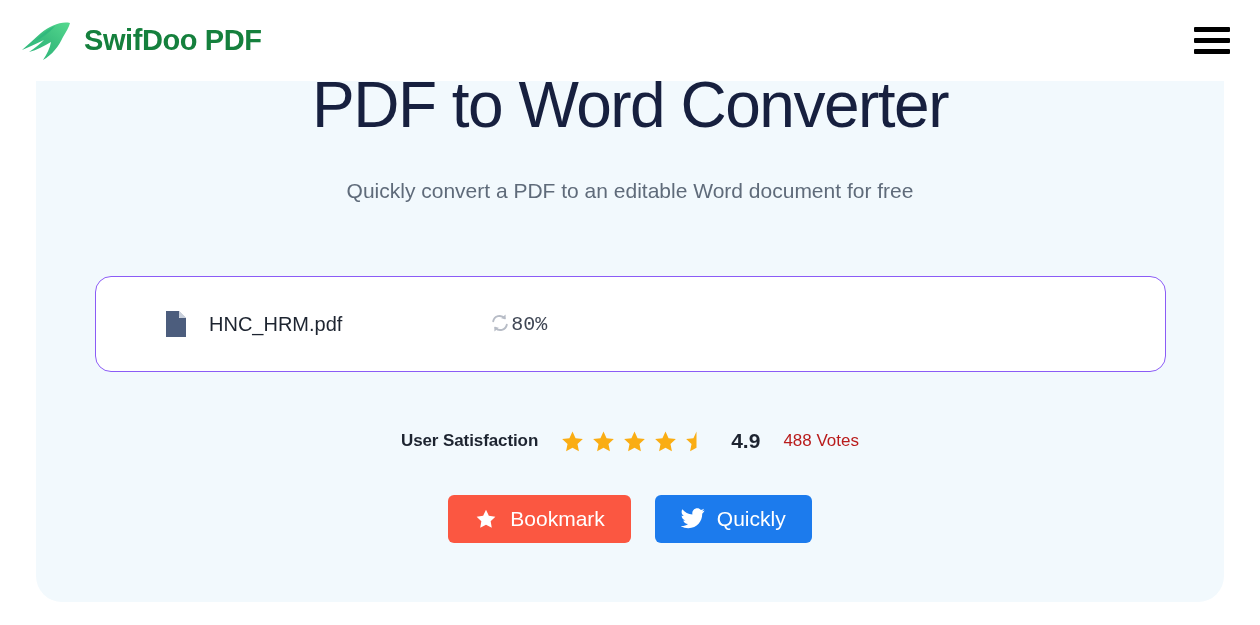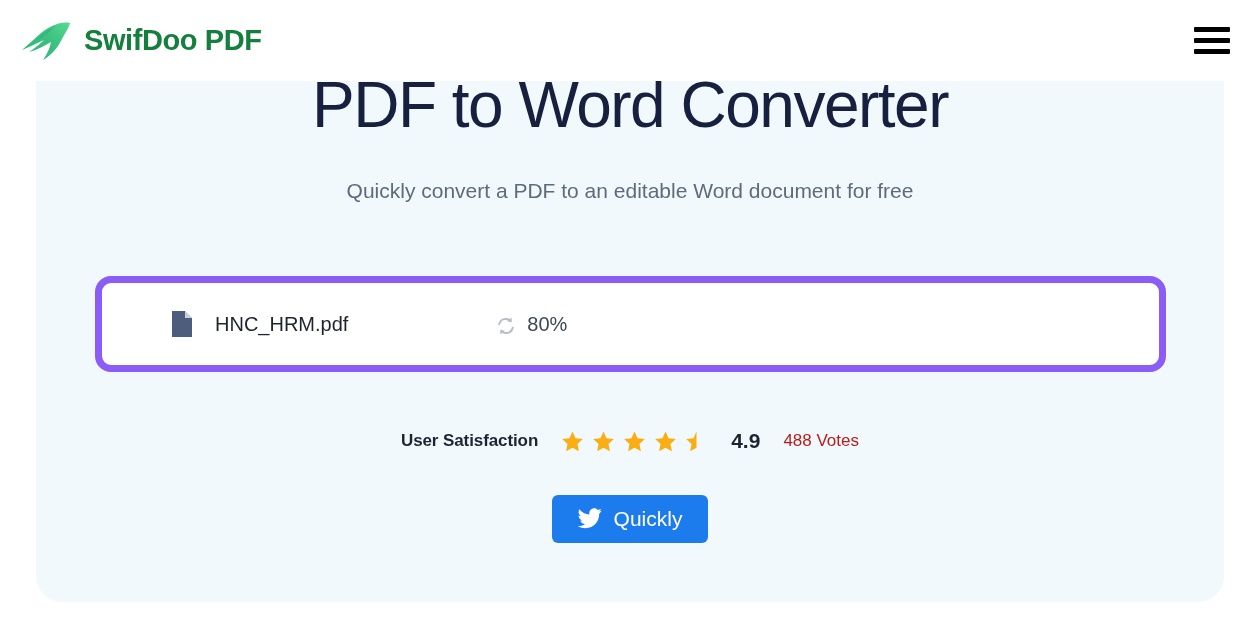--- a/index.html
+++ b/index.html
@@ -105,21 +105,21 @@
   }
 
   
   .file-card {
     position: absolute;
     left: 59px;
     top: 195px;
     width: 1071px;
     height: 96px;
     background: #ffffff;
-    border: 7px solid #8b5cf6;
+    border: 1px solid #8b5cf6;
     border-radius: 16px;
     display: flex;
     align-items: center;
   }
 
   .file-icon {
     margin-left: 70px;
     width: 20px;
     height: 26px;
     flex: 0 0 auto;
@@ -139,22 +139,23 @@
     border-radius: 14px;
     font-size: 15px;
     padding: 5px 15px 6px;
     letter-spacing: 0.3px;
     white-space: nowrap;
   }
 
   .progress-wrap {
     margin-left: 148px;
     display: flex;
-    align-items: flex-end;
-    gap: 11px;
+    align-items: flex-start;
+    gap: 1px;
+    font-family: Liberation Mono, monospace;
   }
 
   .sync-icon { width: 20px; height: 20px; display: block; }
 
   .progress-text {
     font-size: 20px;
     color: #3f4654;
   }
 
   
@@ -310,20 +311,26 @@
         <path d="M12 1.6 L15.2 8.6 L22.8 9.5 L17.2 14.7 L18.7 22.2 L12 18.4 L5.3 22.2 L6.8 14.7 L1.2 9.5 L8.8 8.6 Z" fill="#faad14" clip-path="url(#halfClip)"></path>
       </svg>
     </div>
 
     <span class="rating-value">4.9</span>
     <span class="rating-votes">488 Votes</span>
   </section>
 
   <section class="actions">
 
+    <button class="btn btn-bookmark">
+      <svg class="btn-icon" viewBox="0 0 24 24">
+        <path d="M12 2 L15.1 8.5 L22.2 9.5 L17.1 14.5 L18.3 21.6 L12 18.2 L5.7 21.6 L6.9 14.5 L1.8 9.5 L8.9 8.5 Z" fill="#ffffff"></path>
+      </svg>
+      <span>Bookmark</span>
+    </button>
 
     <button class="btn btn-twitter">
       <svg class="btn-icon" viewBox="0 0 24 22">
         <path d="M23.6 2.6 C22.7 3.0 21.8 3.3 20.8 3.4 C21.8 2.8 22.6 1.8 23.0 0.7 C22.0 1.3 21.0 1.7 19.9 1.9 C19.0 0.9 17.7 0.3 16.3 0.3 C13.5 0.3 11.3 2.6 11.3 5.3 C11.3 5.7 11.3 6.1 11.4 6.5 C7.3 6.3 3.7 4.3 1.3 1.3 C0.9 2.1 0.6 2.9 0.6 3.9 C0.6 5.6 1.5 7.1 2.8 8.0 C2.0 8.0 1.2 7.8 0.6 7.4 V7.5 C0.6 9.9 2.3 11.9 4.5 12.4 C4.1 12.5 3.7 12.5 3.2 12.5 C2.9 12.5 2.6 12.5 2.3 12.4 C2.9 14.4 4.8 15.9 7.0 15.9 C5.3 17.3 3.1 18.1 0.7 18.1 C0.3 18.1 -0.1 18.1 -0.4 18.0 C1.8 19.4 4.5 20.2 7.3 20.2 C16.3 20.2 21.2 12.8 21.2 6.3 C21.2 6.1 21.2 5.9 21.2 5.7 C22.2 5.0 23.0 4.0 23.6 2.6 Z" fill="#ffffff"></path>
       </svg>
       <span>Quickly</span>
     </button>
 
   </section>
 

